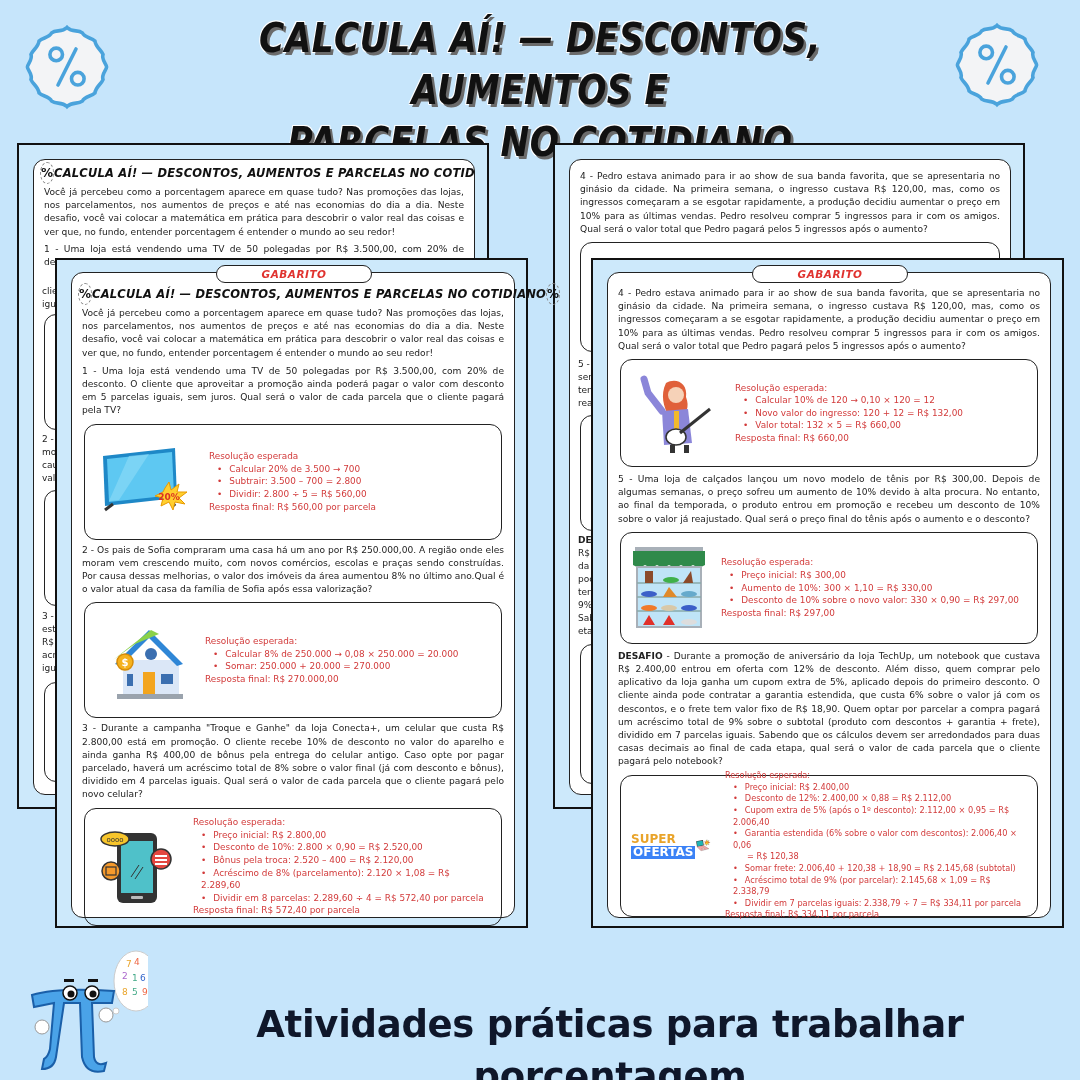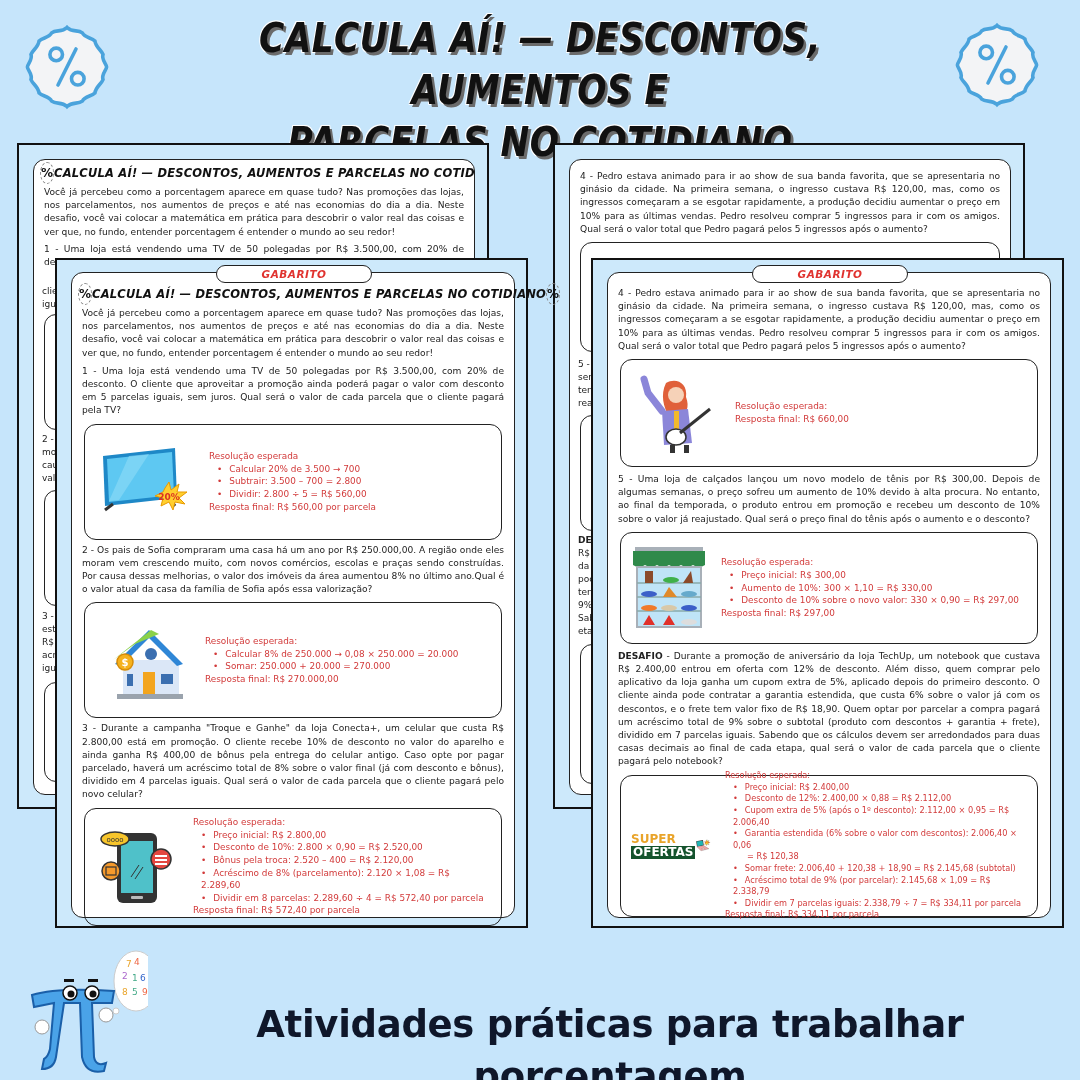--- a/index.html
+++ b/index.html
@@ -274,20 +274,25 @@
           <rect x="38" y="38" width="5" height="20" fill="#f2b92c"></rect>
           <path d="M26 38 L12 20 L8 6" stroke="#8b86d9" stroke-width="7" fill="none" stroke-linecap="round"></path>
           <ellipse cx="40" cy="64" rx="10" ry="8" fill="#fff" stroke="#333" stroke-width="1.5"></ellipse>
           <line x1="44" y1="60" x2="74" y2="36" stroke="#333" stroke-width="3"></line>
           <rect x="48" y="72" width="5" height="8" fill="#333"></rect>
             <rect x="34" y="72" width="5" height="8" fill="#333"></rect>
         </svg>
       </div>
       <div class="ans-text">
         <div>Resolução esperada:</div>
+        <ul>
+          <li>Calcular 10% de 120 → 0,10 × 120 = 12</li>
+          <li>Novo valor do ingresso: 120 + 12 = R$ 132,00</li>
+          <li>Valor total: 132 × 5 = R$ 660,00</li>
+        </ul>
         <div>Resposta final: R$ 660,00</div>
       </div>
     </div>
 
     <p class="para" style="margin-top:6px;">5 - Uma loja de calçados lançou um novo modelo de tênis por R$ 300,00. Depois de algumas semanas, o preço sofreu um aumento de 10% devido à alta procura. No entanto, ao final da temporada, o produto entrou em promoção e recebeu um desconto de 10% sobre o valor já reajustado. Qual será o preço final do tênis após o aumento e o desconto?</p>
     <div class="ans-box" style="height:112px;">
       <div class="ans-illus" style="width:76px;">
         <svg width="72" height="86" viewBox="0 0 72 86">
           <rect x="2" y="2" width="68" height="4" fill="#a8b0b8"></rect>
           <path d="M0 6 H72 V20 Q66 24 60 20 Q54 24 48 20 Q42 24 36 20 Q30 24 24 20 Q18 24 12 20 Q6 24 0 20 Z" fill="#2f8a4a"></path>
@@ -318,21 +323,21 @@
         </ul>
         <div>Resposta final: R$ 297,00</div>
       </div>
     </div>
 
     <p class="para" style="margin-top:6px;"><b>DESAFIO</b><span> - Durante a promoção de aniversário da loja TechUp, um notebook que custava R$ 2.400,00 entrou em oferta com 12% de desconto. Além disso, quem comprar pelo aplicativo da loja ganha um cupom extra de 5%, aplicado depois do primeiro desconto. O cliente ainda pode contratar a garantia estendida, que custa 6% sobre o valor já com os descontos, e o frete tem valor fixo de R$ 18,90. Quem optar por parcelar a compra pagará um acréscimo total de 9% sobre o subtotal (produto com descontos + garantia + frete), dividido em 7 parcelas iguais. Sabendo que os cálculos devem ser arredondados para duas casas decimais ao final de cada etapa, qual será o valor de cada parcela que o cliente pagará pelo notebook?</span></p>
     <div class="ans-box" style="height:142px;">
       <div class="ans-illus" style="width:80px;flex-direction:row;">
         <div style="font-weight:900;font-size:12px;line-height:13px;text-align:left;">
           <div style="color:#e9a42a;">SUPER</div>
-          <div style="color:#fff;background:#14532d;padding:0 2px;">OFERTAS</div>
+          <div style="color:#fff;background:#3b82f6;padding:0 2px;">OFERTAS</div>
         </div>
         <svg width="78" height="64" viewBox="0 0 78 64">
           <polygon points="6,8 40,2 44,30 10,36" fill="#333"></polygon>
           <polygon points="9,10 38,5 41,28 12,33" fill="#1fb5b5"></polygon>
           <polygon points="10,36 44,30 70,46 30,56" fill="#f2a8a8" stroke="#333" stroke-width="1"></polygon>
           <polygon points="32,46 44,42 52,48 40,52" fill="#f7c9c9" stroke="#333" stroke-width="0.8"></polygon>
           <polygon points="56,6 60,0 62,8 70,4 66,12 76,14 66,18 70,26 62,22 58,30 56,22 48,24 52,16 46,10 54,12" fill="#ffcf2e" stroke="#333" stroke-width="1"></polygon>
           <text x="61" y="19" font-size="8.5" font-weight="900" fill="#d32" text-anchor="middle" font-family="DejaVu Sans, sans-serif">12%</text>
         </svg>
       </div>

